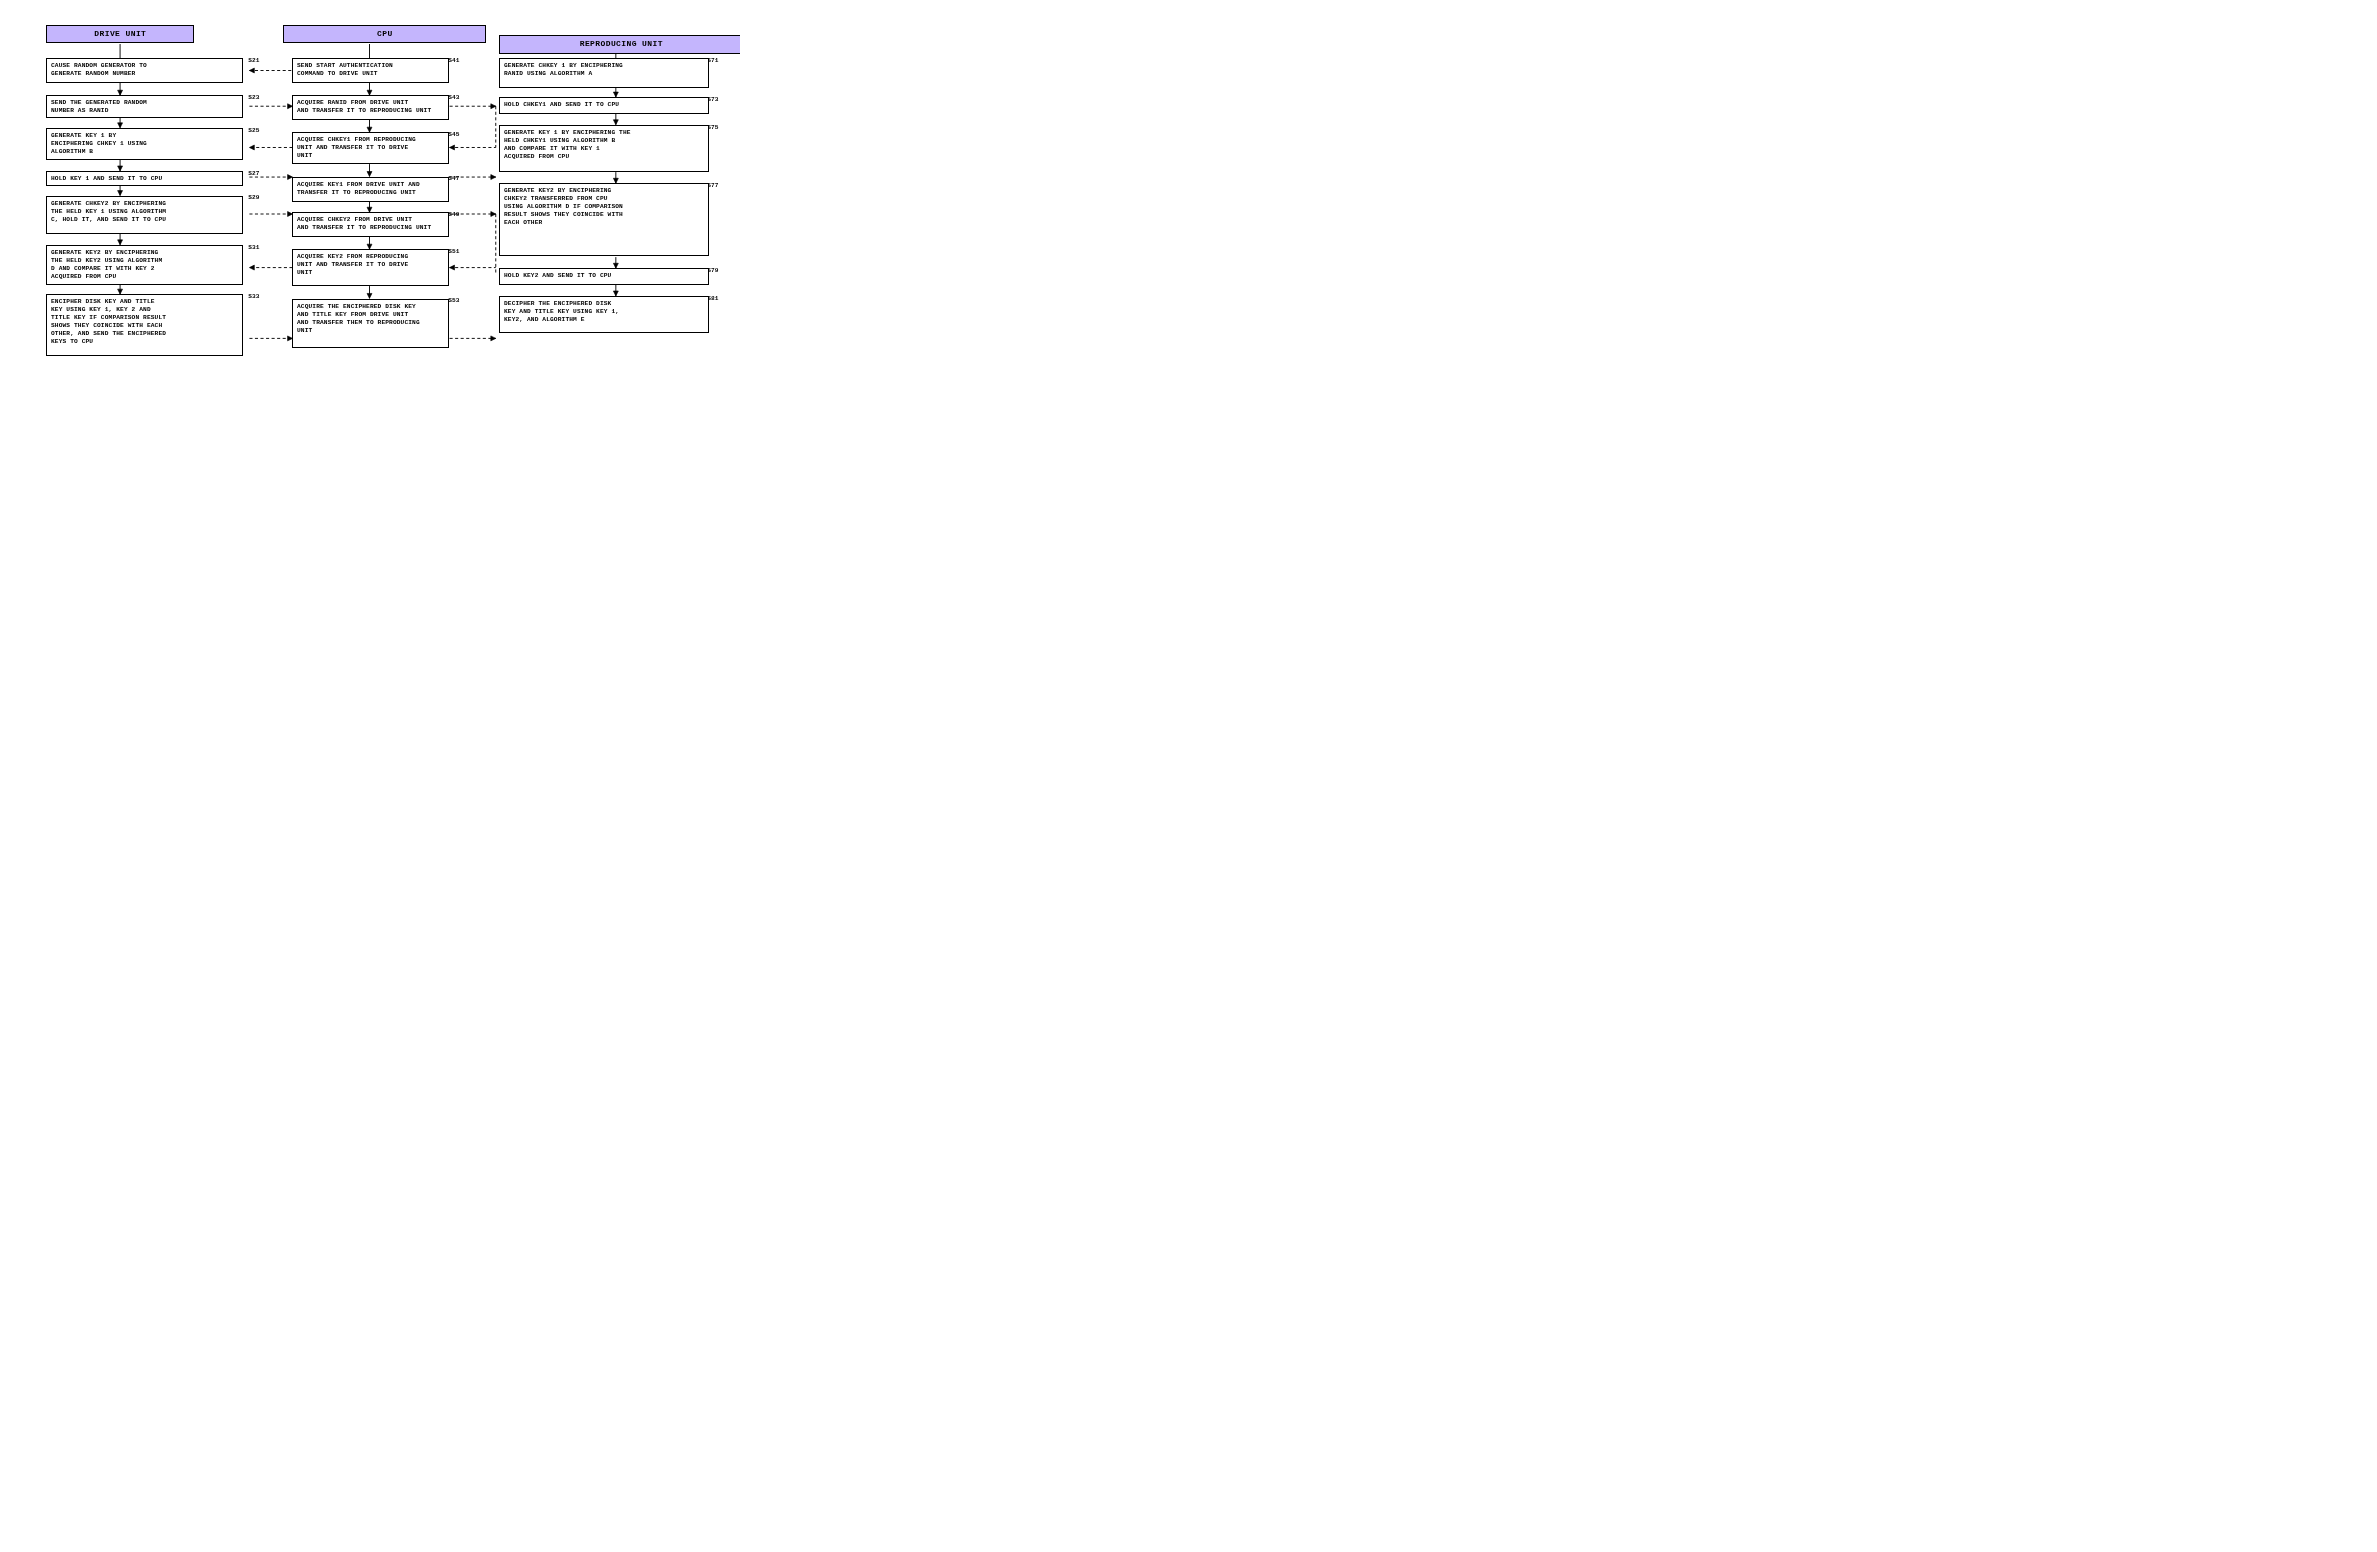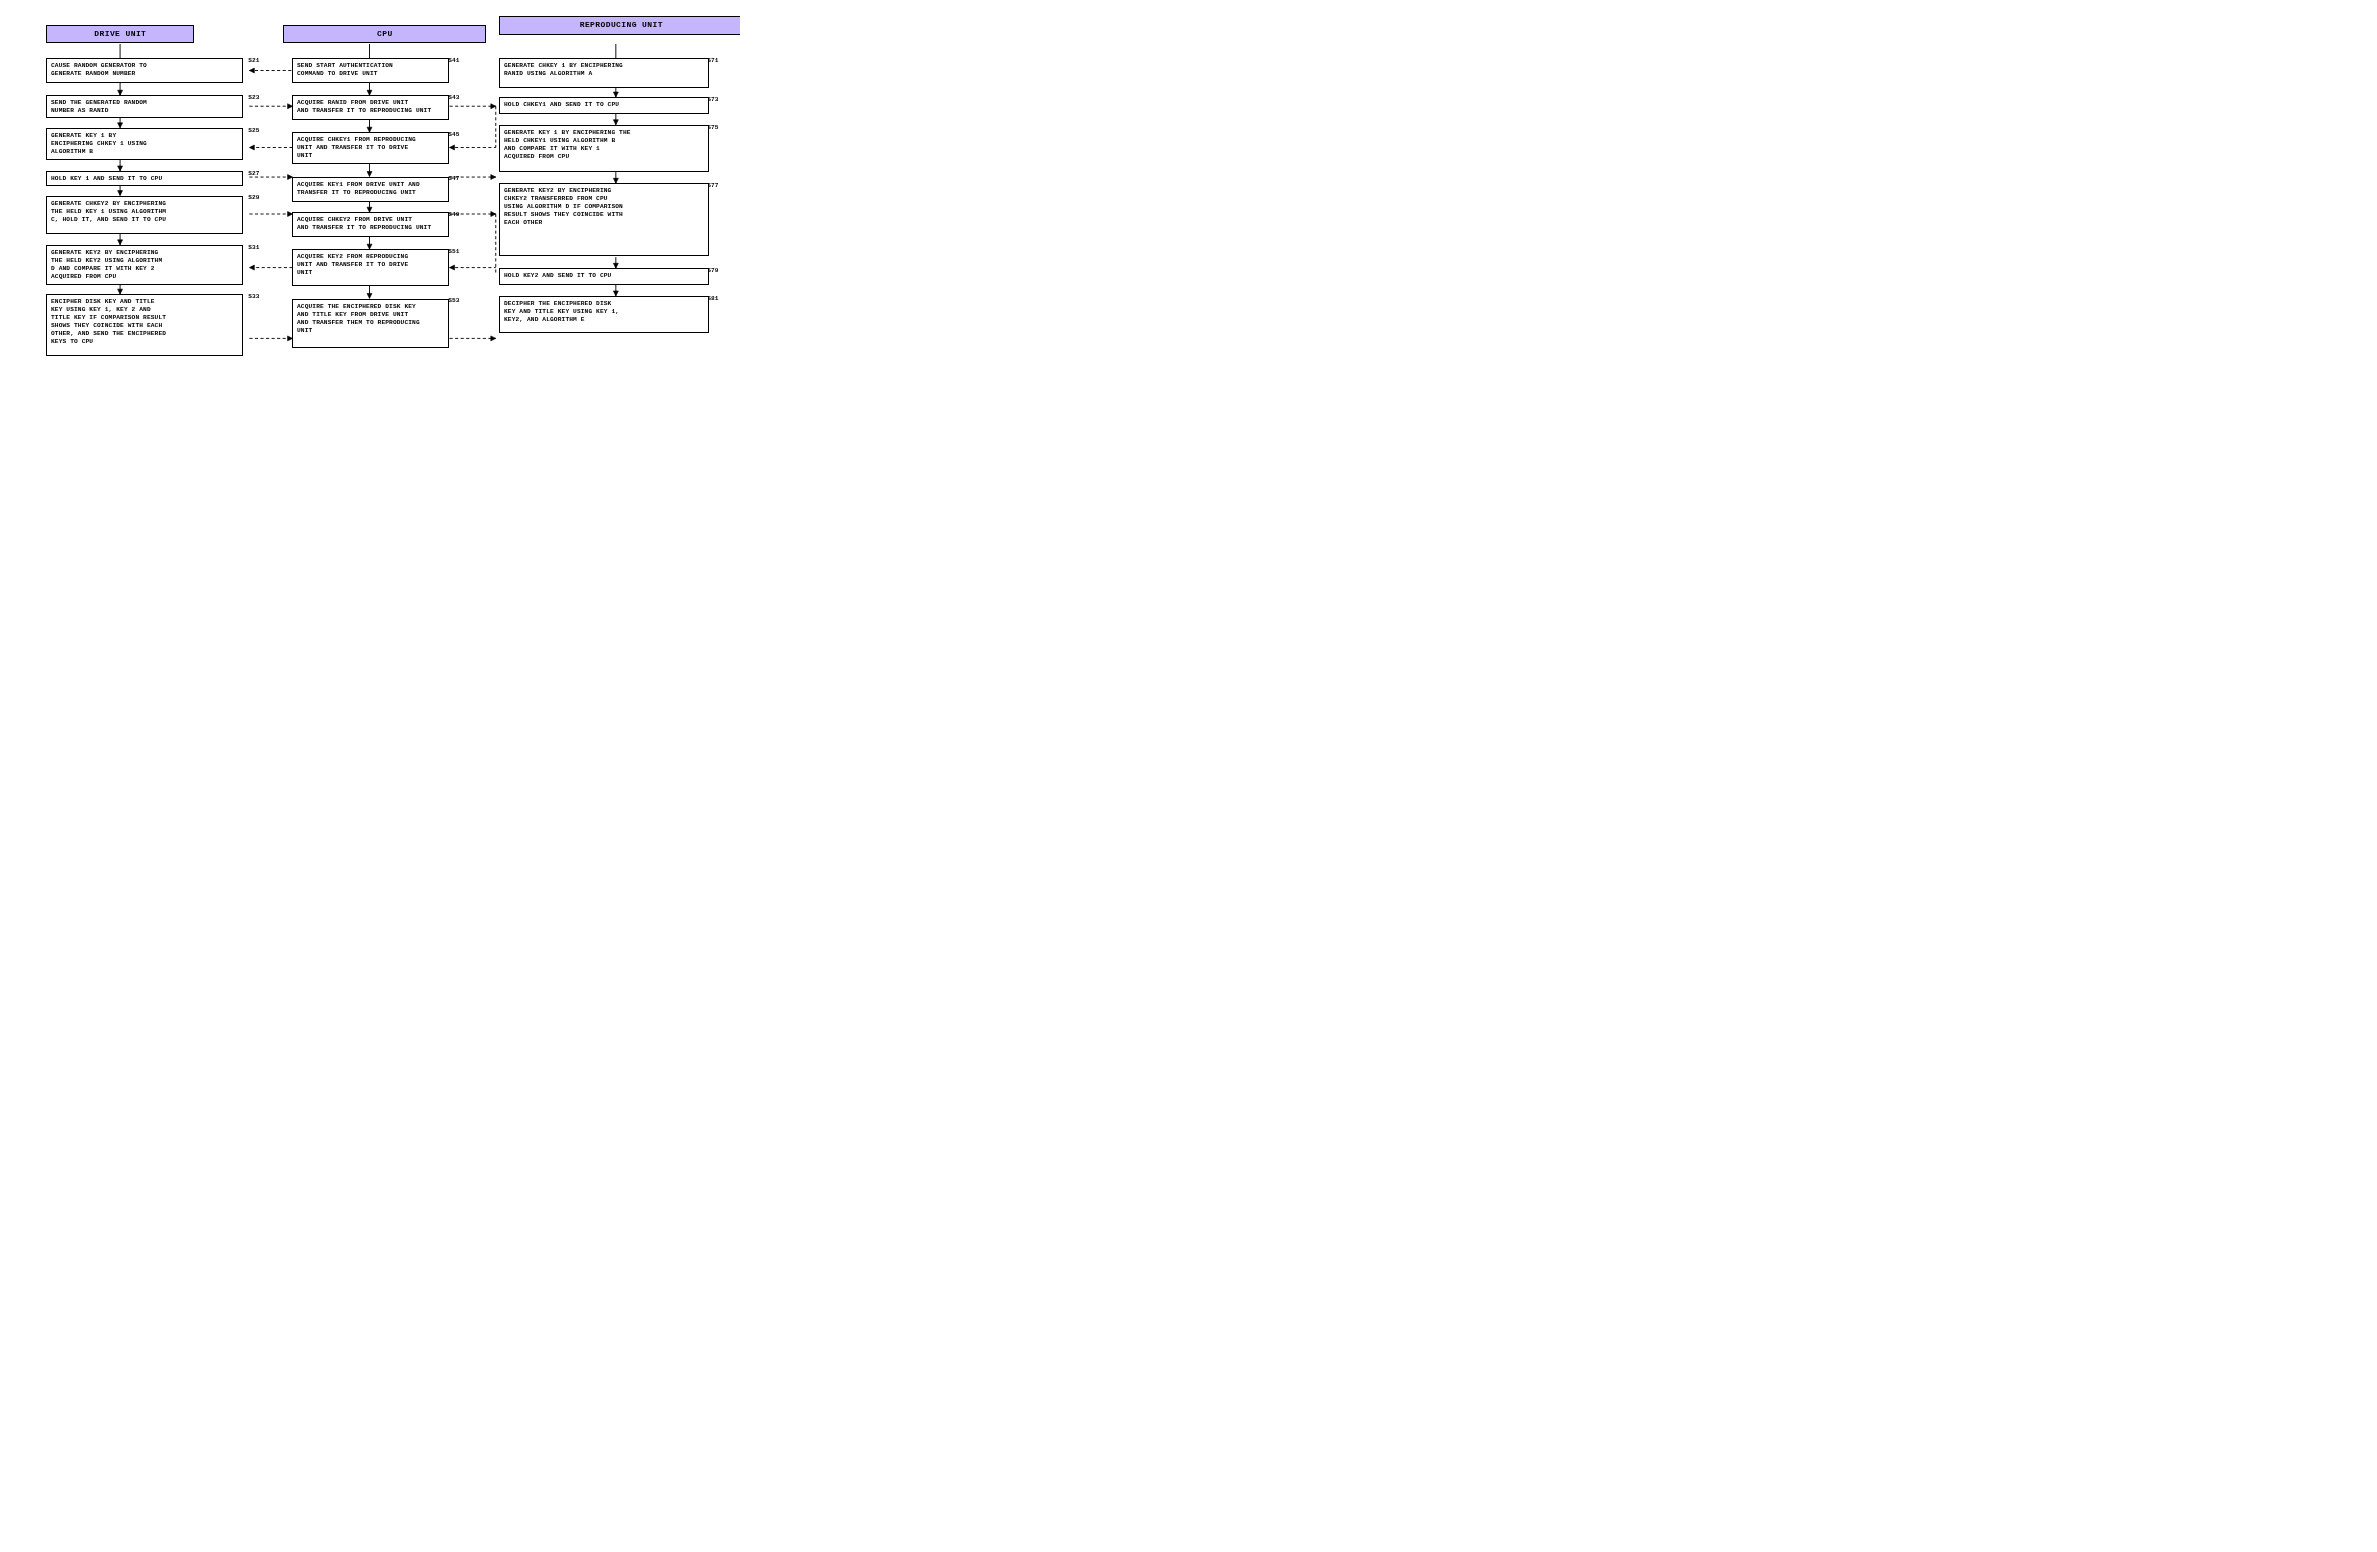--- a/index.html
+++ b/index.html
@@ -168,21 +168,21 @@
 
     <line x1="710" y1="530" x2="785" y2="530" stroke-dasharray="5,4"></line>
     <polygon points="785,530 777,526 777,534"></polygon>
 
   </svg>
 
   <div class="header-box" style="left:34px; top:12.3px; width:148px; padding:3.1px 9.2px;">DRIVE UNIT</div>
 
   <div class="header-box" style="left:271px; top:12.3px; width:203px; padding:3.1px 9.2px; text-align:center;">CPU</div>
 
-  <div class="header-box" style="left:487px; top:4px; width:244px; padding:3.1px 7.4px;">REPRODUCING UNIT</div>
+  <div class="header-box" style="left:487px; top:23px; width:244px; padding:3.1px 7.4px;">REPRODUCING UNIT</div>
 
   <span class="step-label" style="left:236px; top:45px;">S21</span>
   <div class="box" style="left:34px; top:46px; width:197px; min-height:25px;">
     <span style="white-space:pre-line;">CAUSE RANDOM GENERATOR TO
 GENERATE RANDOM NUMBER</span>
   </div>
 
   <span class="step-label" style="left:236px; top:82px;">S23</span>
   <div class="box" style="left:34px; top:83px; width:197px; min-height:21.6px;">
     <span style="white-space:pre-line;">SEND THE GENERATED RANDOM

